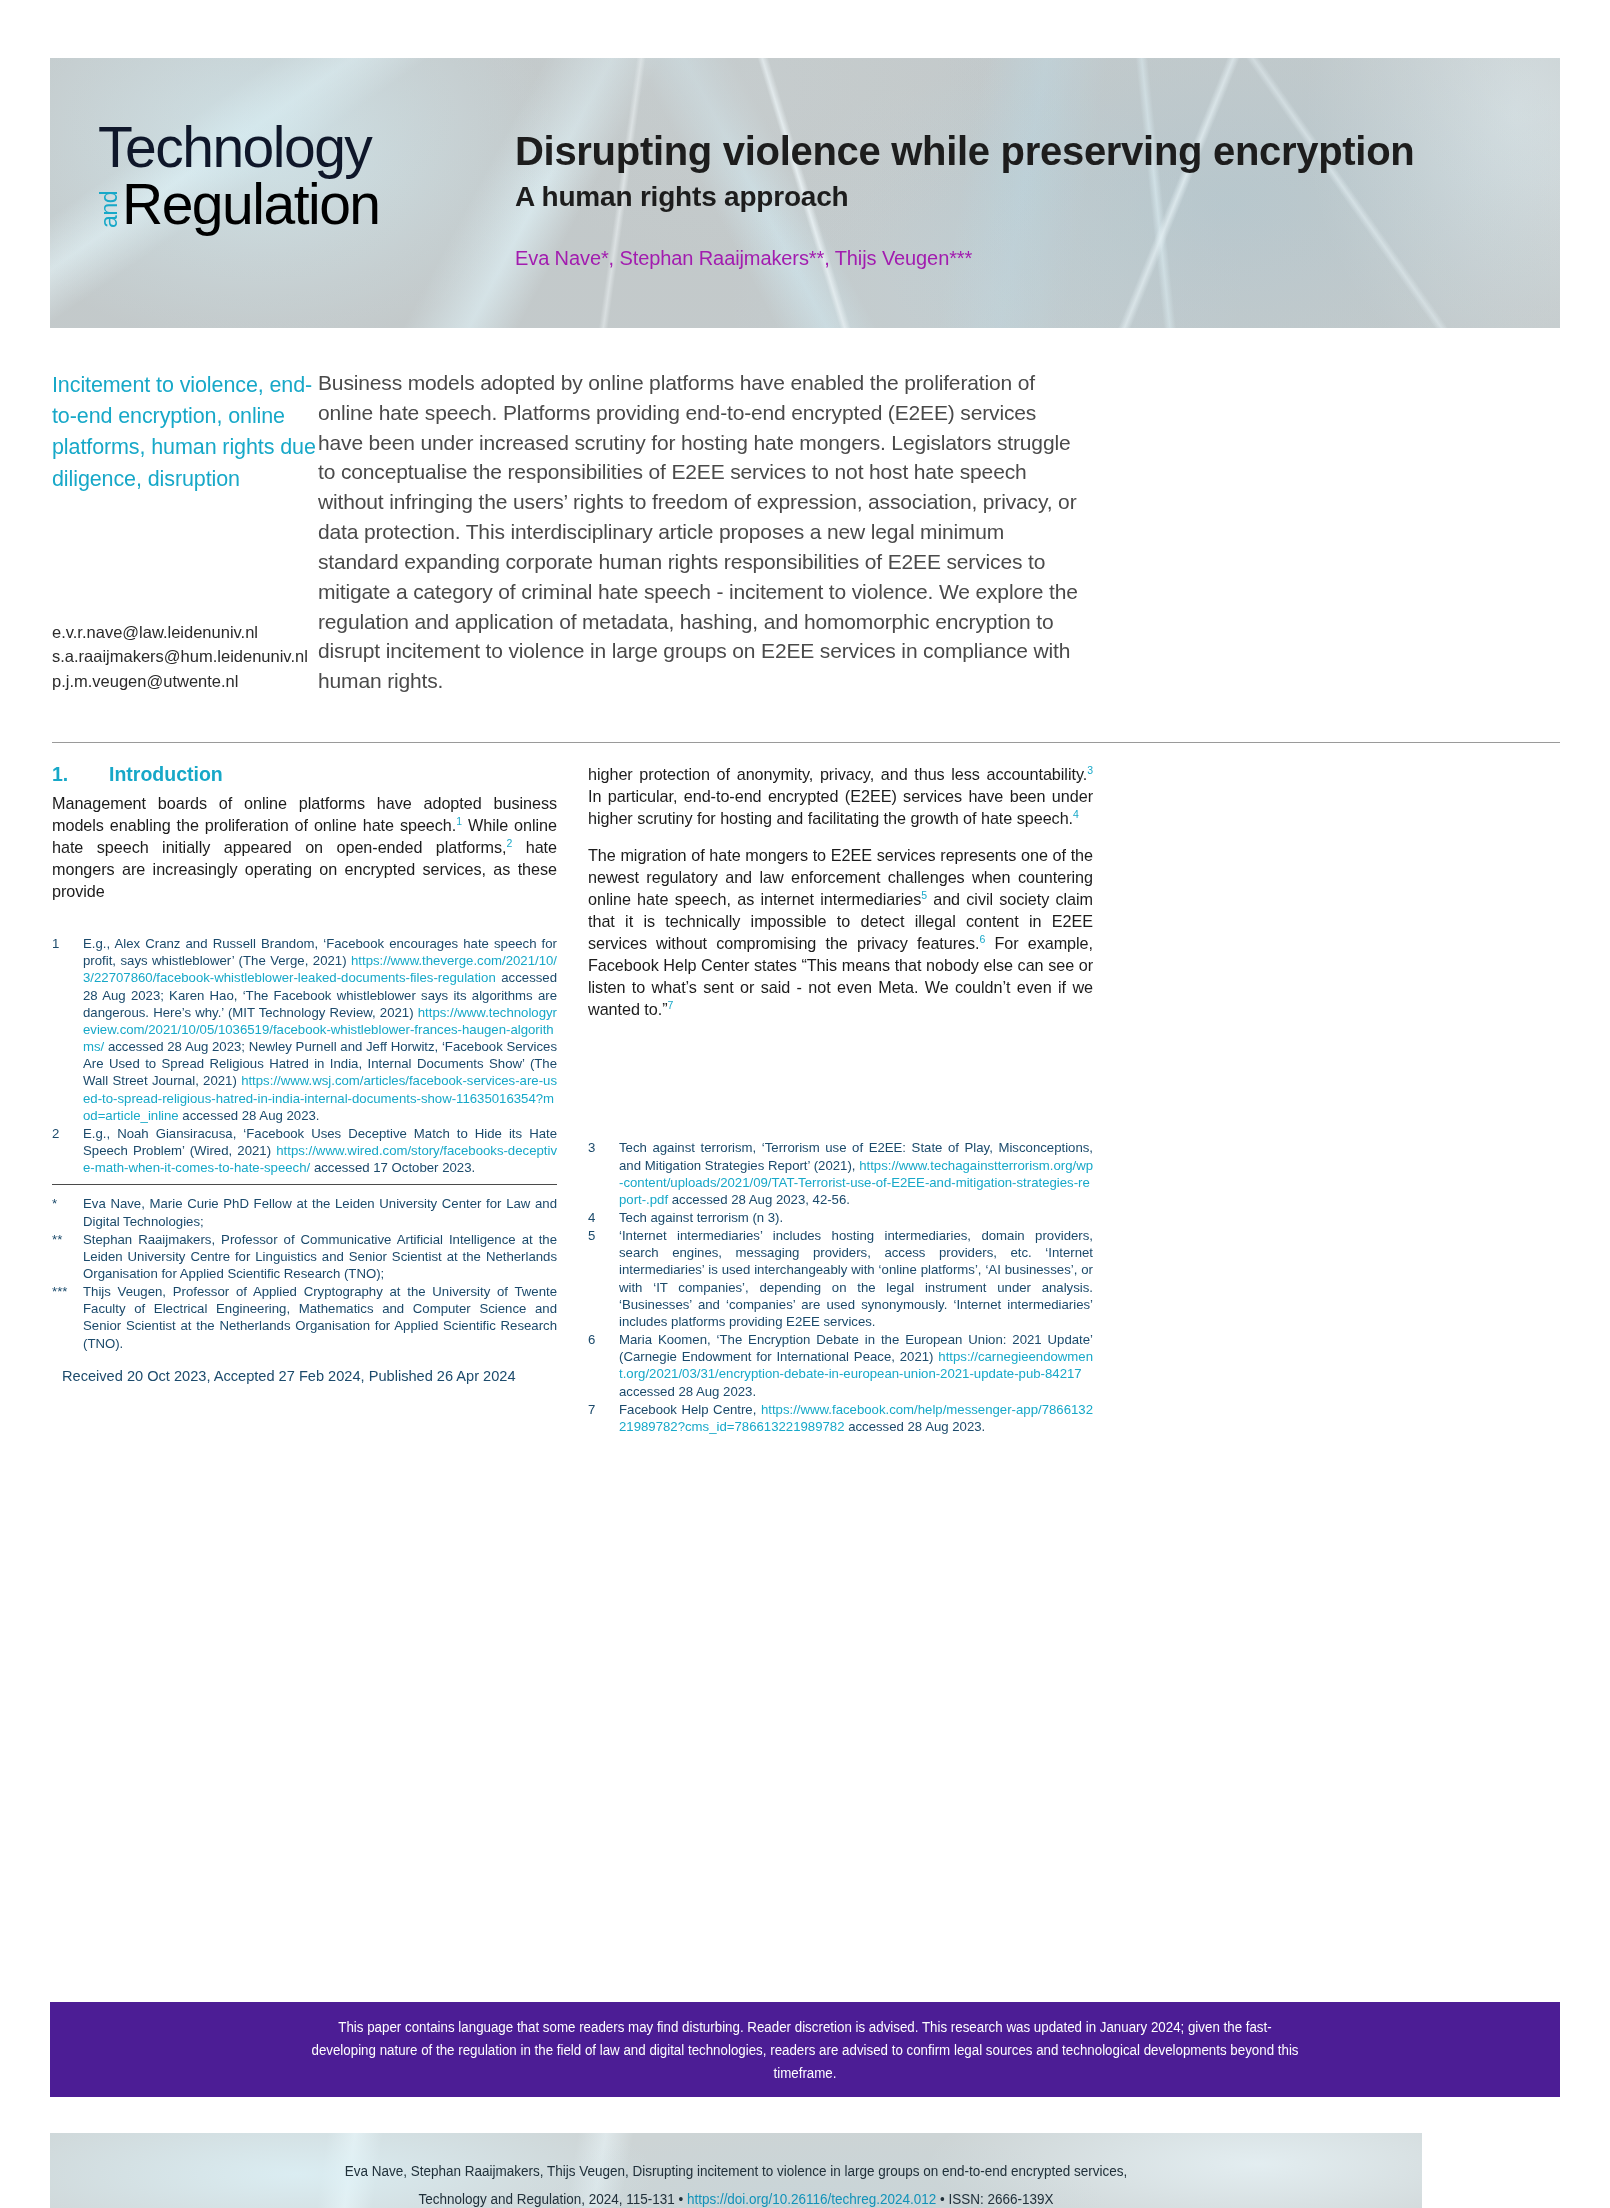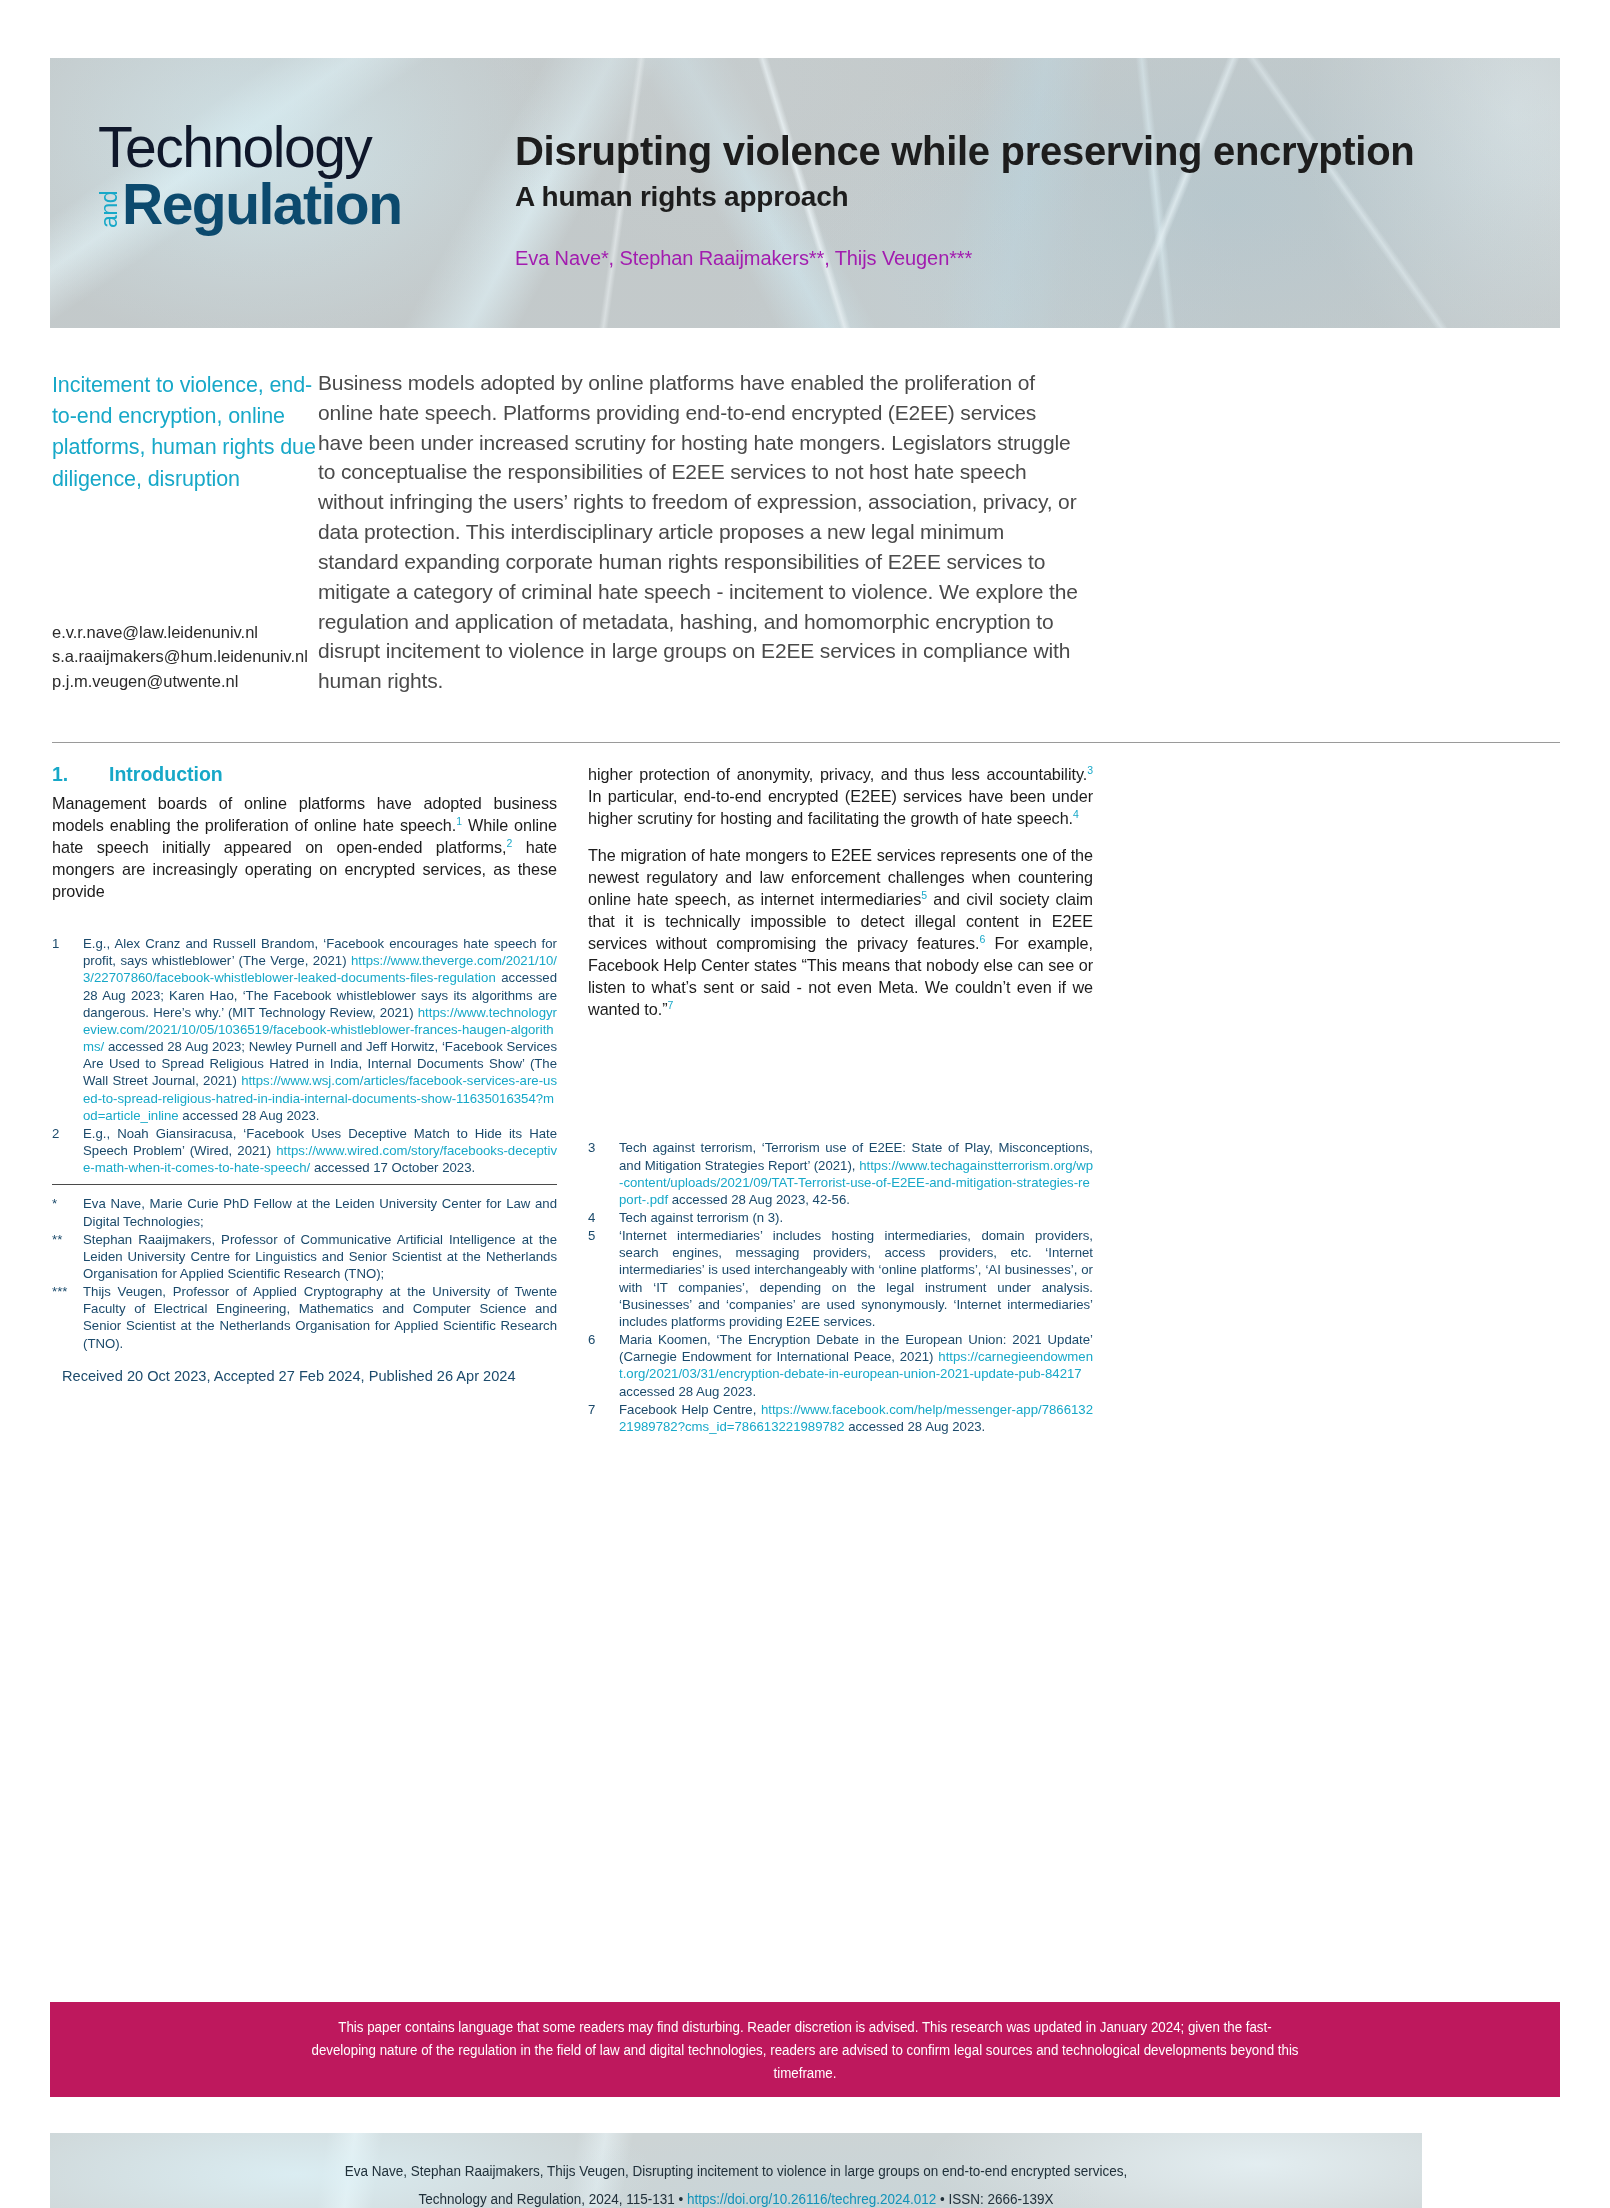--- a/index.html
+++ b/index.html
@@ -51,21 +51,21 @@
     font-family:"Liberation Sans", sans-serif;
     font-size:57px;font-weight:400;color:#0f172a;letter-spacing:-1.5px;line-height:.96;
   }
   .logo .row2{display:flex;align-items:flex-end;margin-top:2px;}
   .logo .andw{
     writing-mode:vertical-rl;transform:rotate(180deg);
     font-size:23px;font-weight:400;color:#17a8c8;letter-spacing:-.5px;line-height:1;
     margin-right:1px;margin-bottom:4px;
   }
   .logo .l2{
-    font-size:57px;font-weight:700;color:#0c4a6e;letter-spacing:-1.5px;line-height:.96;
+    font-size:57px;font-weight:400;color:#000000;letter-spacing:-1.5px;line-height:.96;
   }
 
   
   .titleblock{position:absolute;left:465px;top:70px;width:990px;}
   .titleblock .ttl{
     font-size:40px;font-weight:700;color:#1d1d1d;line-height:1.18;letter-spacing:-.3px;
   }
   .titleblock .sub{
     font-size:28px;font-weight:700;color:#1d1d1d;line-height:1.2;margin-top:5px;letter-spacing:-.2px;
   }
@@ -113,21 +113,21 @@
   .fnrow{display:flex;margin-bottom:1px;}
   .fnrow .mk{width:31px;flex:0 0 31px;}
   .fnrow .tx{flex:1;text-align:justify;}
   .lnk{color:#17a8c8;word-break:break-all;}
 
   .received{font-size:14.6px;color:#1b4a6b;margin-top:16px;padding-left:10px;}
 
   
   .disclaimer{
     position:absolute;left:50px;top:2002px;width:1510px;height:95px;
-    background:#be185d;color:#ffffff;
+    background:#4c1d95;color:#ffffff;
     display:flex;align-items:center;justify-content:center;
   }
   .disclaimer .in{
     width:1160px;text-align:center;font-size:15.5px;line-height:1.5;
     transform:scaleX(.86);transform-origin:center;
   }
 
   
   .footer{
     position:absolute;left:50px;top:2105px;width:1372px;height:103px;

